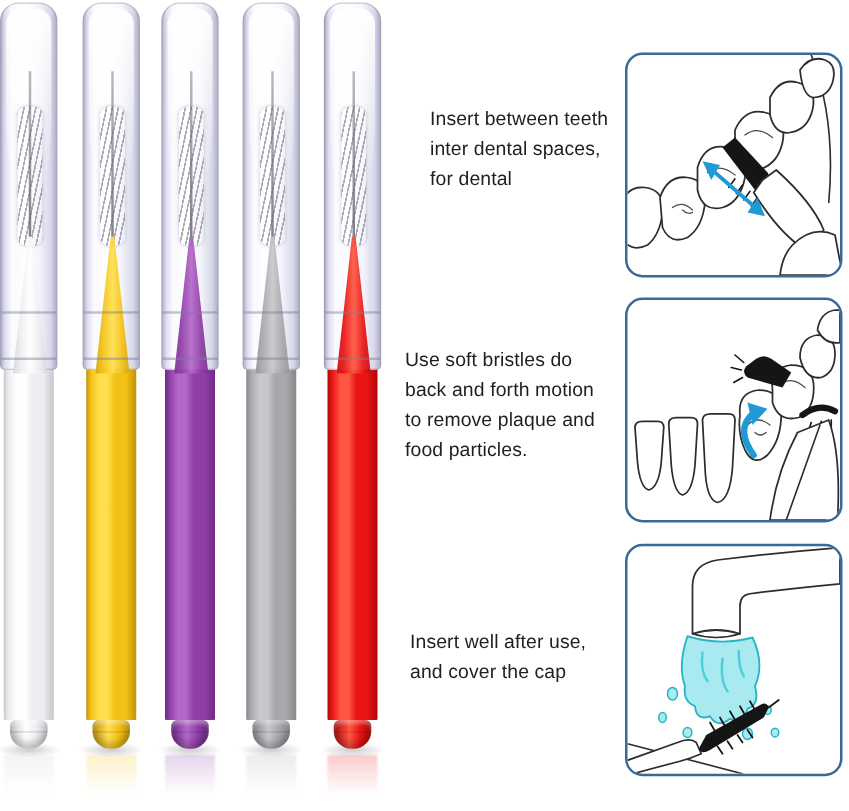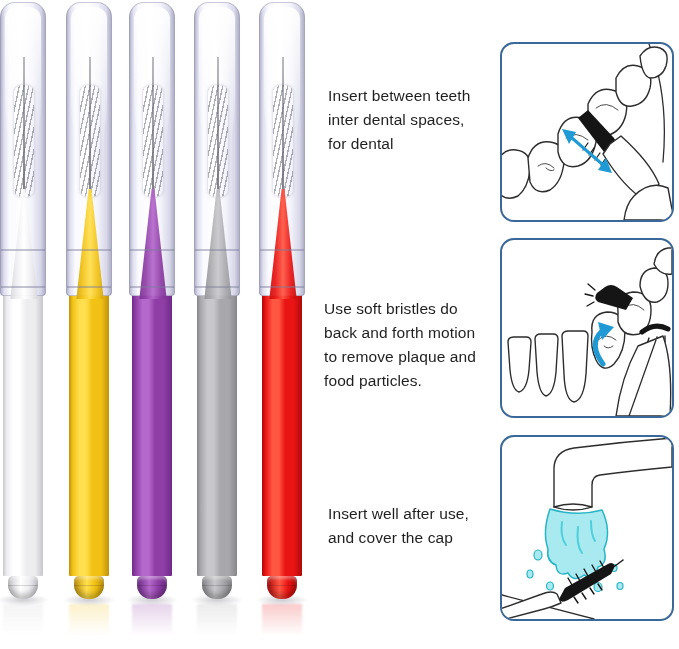--- a/index.html
+++ b/index.html
@@ -46,22 +46,22 @@
   .endcap::before{content:"";position:absolute;left:0;right:0;top:9px;height:1px;background:rgba(0,0,0,.15);}
   .contact-shadow{position:absolute;left:-3px;top:594px;width:52px;height:12px;
     background:radial-gradient(ellipse at center,rgba(110,110,125,.35),rgba(110,110,125,0) 70%);}
   .reflection{position:absolute;left:3px;top:604px;width:40px;height:36px;opacity:.22;filter:blur(1px);
     background:linear-gradient(180deg,var(--refl),rgba(255,255,255,0) 88%);}
   
   .instruction{
     position:absolute;width:182px;white-space:pre-line;
     color:var(--text,#1f1f1f);font-size:15.5px;line-height:24px;letter-spacing:.1px;
   }
-  .ins-1{left:328px;top:84px;}
-  .ins-2{left:324px;top:277px;margin-top:20px;}
+  .ins-1{left:344px;top:84px;}
+  .ins-2{left:324px;top:277px;}
   .ins-3{left:328px;top:502px;}
   
   .panel{
     position:absolute;left:500px;width:174px;box-sizing:border-box;background:#fff;
     border:2px solid var(--panel-border,#3a6898);border-radius:14px;overflow:hidden;
   }
   .panel-1{top:42px;height:180px;}
   .panel-2{top:238px;height:180px;}
   .panel-3{top:435px;height:186px;}
   .panel svg{display:block;width:100%;height:100%;}

